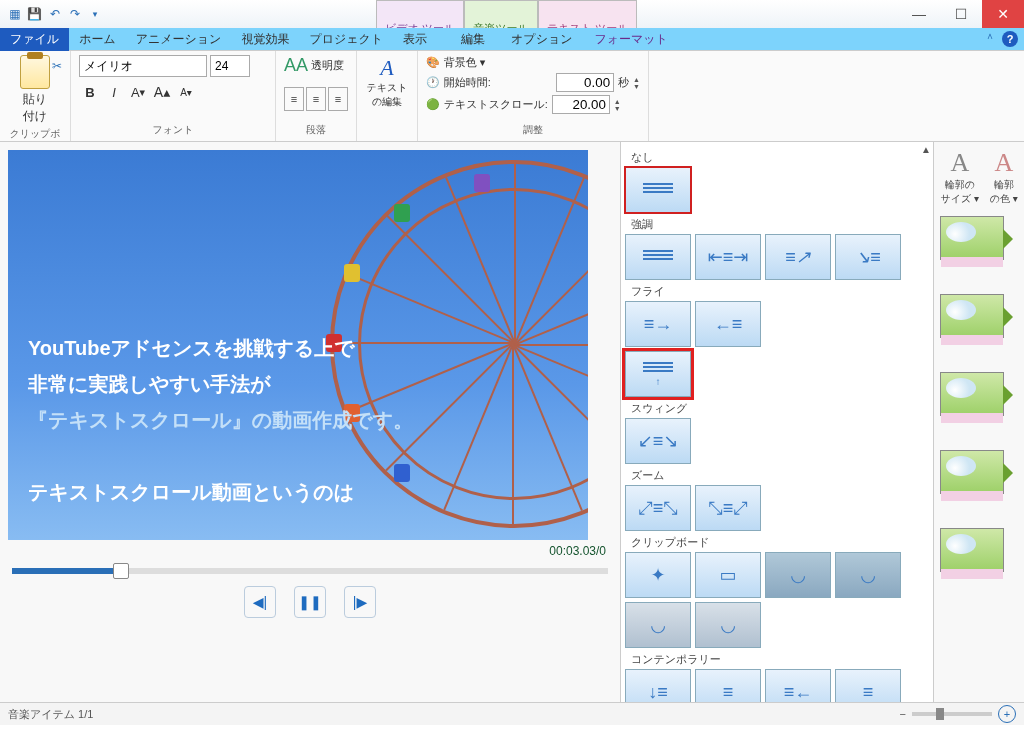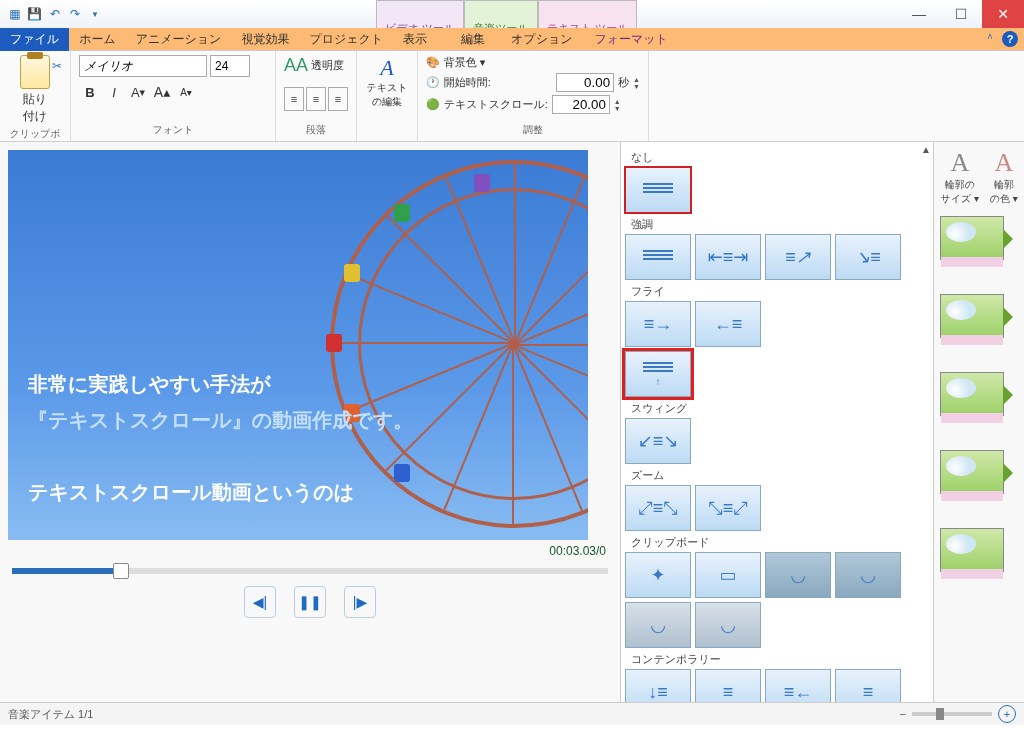--- a/index.html
+++ b/index.html
@@ -9,21 +9,21 @@
 .title-text{position:absolute;left:50%;transform:translateX(-50%);color:#3a5a8a}
 .win-controls{margin-left:auto;display:flex}
 .win-controls div{width:42px;height:28px;display:flex;align-items:center;justify-content:center;font-size:14px}
 .win-close{background:#e04343;color:#fff}
 .win-min,.win-max{color:#555}
 .tool-tabs{position:absolute;left:376px;top:0;display:flex;height:27px}
 .tool-tab{padding:20px 8px;border:1px solid #bbb;font-size:11px}
 .tt-video{background:#f3e6f7;color:#7a3e94}
 .tt-audio{background:#e3f3d8;color:#3e7a2e}
 .tt-text{background:#f7e3f0;color:#a03e7a}
-.ribbontabs{height:22px;background:#fdba74;border-bottom:1px solid #ccc;display:flex;align-items:center;position:relative}
+.ribbontabs{height:22px;background:#7dd3fc;border-bottom:1px solid #ccc;display:flex;align-items:center;position:relative}
 .rtab{padding:3px 10px;font-size:12px;color:#333;cursor:default}
 .rtab.file{background:#1e5bbf;color:#fff}
 .rtab.sel{color:#6a2a8a}
 .ribbon-right{position:absolute;right:6px;top:2px;display:flex;gap:6px;align-items:center}
 .help-circ{width:16px;height:16px;border-radius:50%;background:#1e5bbf;color:#fff;display:flex;align-items:center;justify-content:center;font-size:11px;font-weight:bold}
 .ribbon{height:90px;background:#fafafa;border-bottom:1px solid #ccc;display:flex}
 .rgroup{border-right:1px solid #ddd;padding:4px 8px;display:flex;flex-direction:column;justify-content:space-between;position:relative}
 .rgroup-label{font-size:10px;color:#666;text-align:center;padding-top:2px}
 .paste{display:flex;flex-direction:column;align-items:center;gap:2px}
 .paste-icon{width:28px;height:32px;border:1px solid #c0a040;border-radius:3px;background:linear-gradient(#fff8e0,#ffe8a0);position:relative}
@@ -122,21 +122,21 @@
       <div class="paste-icon"></div>
       <div style="font-size:12px;text-align:right;white-space:pre">貼り
 付け</div>
     </div>
     <div class="scissors icon18" style="position:absolute;right:4px;top:6px"></div>
     <div class="rgroup-label">クリップボード</div>
   </div>
   <div class="rgroup" style="width:188px">
     <div>
       <div class="font-row">
-        <input class="font-input" style="width: 118px; font-style: italic;" value="メイリオ">
+        <input class="font-input" style="width: 118px;" value="メイリオ">
         <input class="font-input" style="width: 30px;" value="24">
       </div>
       <div class="fmt-btns">
         <span style="font-weight:bold">B</span>
         <span style="font-style:italic">I</span>
         <span>A<small>▾</small></span>
         <span style="font-size:14px">A▴</span>
         <span style="font-size:10px">A▾</span>
       </div>
     </div>
@@ -213,20 +213,21 @@
           <div class="spoke" style="transform:rotate(315deg)"></div>
           <div class="spoke" style="transform:rotate(337.5deg)"></div>
         <div class="gondola" style="background:#d03030;left:-8px;top:170px"></div>
         <div class="gondola" style="background:#e0c030;left:10px;top:100px"></div>
         <div class="gondola" style="background:#30a050;left:60px;top:40px"></div>
         <div class="gondola" style="background:#8050c0;left:140px;top:10px"></div>
         <div class="gondola" style="background:#e06030;left:10px;top:240px"></div>
         <div class="gondola" style="background:#3060d0;left:60px;top:300px"></div>
       </div>
       <div class="overlay-text">
+        <div>YouTubeアドセンスを挑戦する上で</div>
         <div>非常に実践しやすい手法が</div>
         <div class="line2">『テキストスクロール』の動画作成です。</div>
         <br>
         <div>テキストスクロール動画というのは</div>
       </div>
     </div>
     <div class="timecode">00:03.03/0</div>
     <div class="scrub">
       <div class="scrub-fill"></div>
       <div class="scrub-hand"></div>

